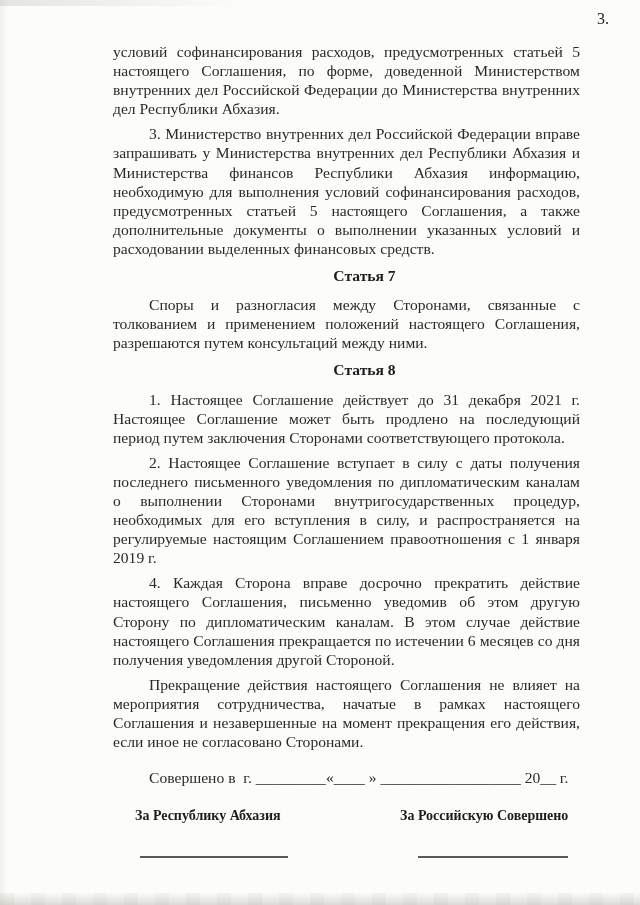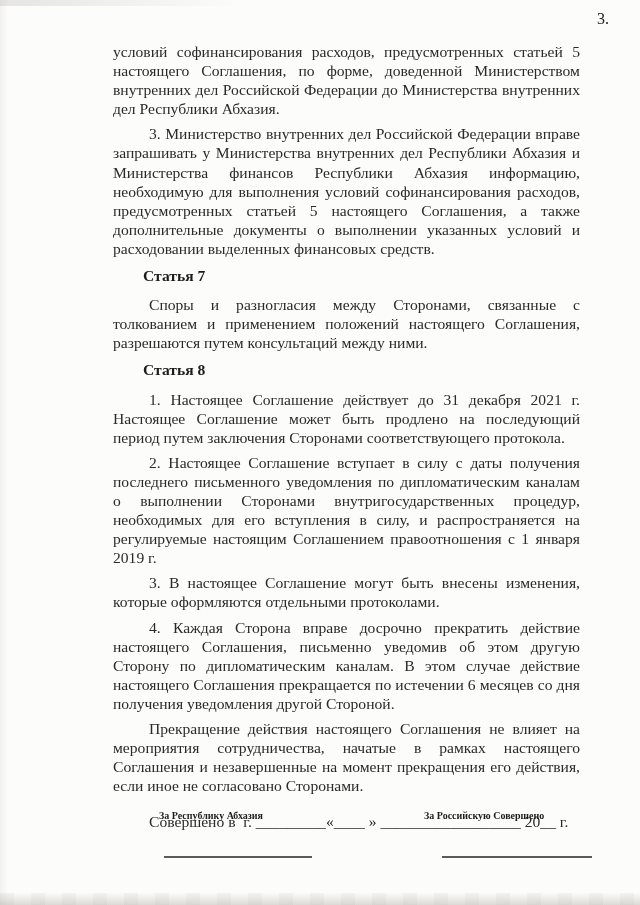--- a/index.html
+++ b/index.html
@@ -36,40 +36,39 @@
     margin: 6px;
     text-indent: 36px;
   }
   .no-indent {
     text-indent: 0;
   }
   .article-heading {
     font-weight: bold;
     color: #1c1c1c;
     text-indent: 36px;
-    text-align: left;
+    text-align: center;
     margin: 8px 0 10px 0;
   }
   .exec-line {
     margin-top: 17px;
     text-align: left;
     white-space: nowrap;
   }
   .signatures {
     position: absolute;
     top: 806px;
     left: 0;
     width: 640px;
     height: 70px;
   }
   .sig {
     position: absolute;
-    font-size: 10px;
+    font-size: 14px;
     line-height: 19px;
-    margin-left: 24px;
   }
   .sig-left  { left: 135px; width: 175px; }
   .sig-right { left: 400px; width: 190px; }
   .sig-label {
     font-weight: bold;
     color: #1c1c1c;
     white-space: nowrap;
   }
   .sig-line {
     margin-top: 31px;
@@ -110,21 +109,20 @@
   <div class="page-number">3.</div>
 
   <div class="content">
     <p class="para no-indent">условий софинансирования расходов, предусмотренных статьей 5 настоящего Соглашения, по форме, доведенной Министерством внутренних дел Российской Федерации до Министерства внутренних дел Республики Абхазия.</p>
     <p class="para">3. Министерство внутренних дел Российской Федерации вправе запрашивать у Министерства внутренних дел Республики Абхазия и Министерства финансов Республики Абхазия информацию, необходимую для выполнения условий софинансирования расходов, предусмотренных статьей 5 настоящего Соглашения, а также дополнительные документы о выполнении указанных условий и расходовании выделенных финансовых средств.</p>
     <p class="article-heading">Статья 7</p>
     <p class="para">Споры и разногласия между Сторонами, связанные с толкованием и применением положений настоящего Соглашения, разрешаются путем консультаций между ними.</p>
     <p class="article-heading">Статья 8</p>
     <p class="para">1. Настоящее Соглашение действует до 31 декабря 2021 г. Настоящее Соглашение может быть продлено на последующий период путем заключения Сторонами соответствующего протокола.</p>
     <p class="para">2. Настоящее Соглашение вступает в силу с даты получения последнего письменного уведомления по дипломатическим каналам о выполнении Сторонами внутригосударственных процедур, необходимых для его вступления в силу, и распространяется на регулируемые настоящим Соглашением правоотношения с 1 января 2019 г.</p>
-    <p class="para">3. В настоящее Соглашение могут быть внесены изменения, которые оформляются отдельными протоколами.</p>
     <p class="para">4. Каждая Сторона вправе досрочно прекратить действие настоящего Соглашения, письменно уведомив об этом другую Сторону по дипломатическим каналам. В этом случае действие настоящего Соглашения прекращается по истечении 6 месяцев со дня получения уведомления другой Стороной.</p>
     <p class="para">Прекращение действия настоящего Соглашения не влияет на мероприятия сотрудничества, начатые в рамках настоящего Соглашения и незавершенные на момент прекращения его действия, если иное не согласовано Сторонами.</p>
     <p class="para exec-line">Совершено в&nbsp; г. _________«____&nbsp;» __________________ 20__&nbsp;г.</p>
   </div>
 
   <div class="signatures">
     <div class="sig sig-left">
       <div class="sig-label">За Республику Абхазия</div>
       <div class="sig-line"></div>
     </div>

